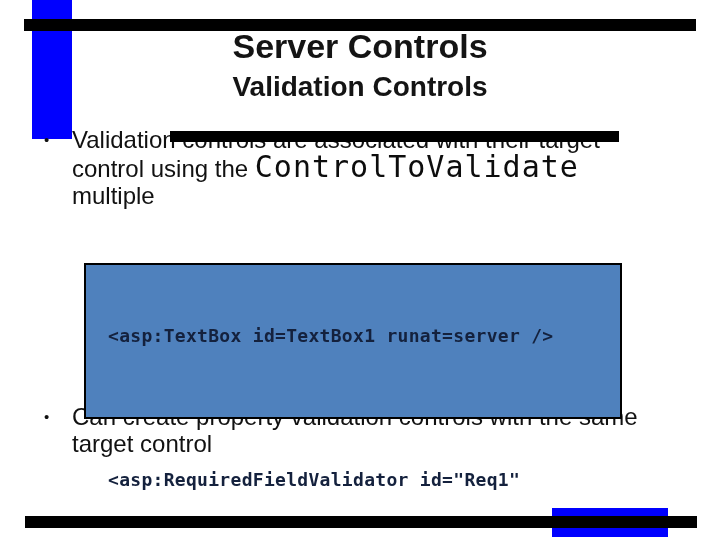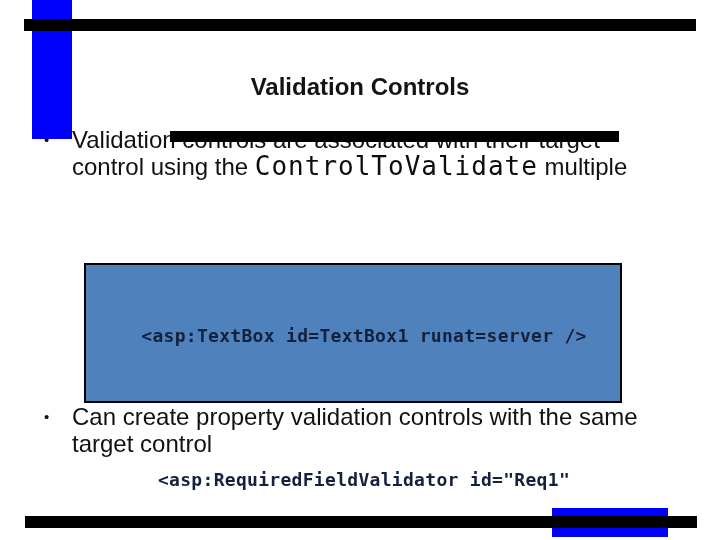--- a/index.html
+++ b/index.html
@@ -14,59 +14,60 @@
   .bottom-black-bar{position:absolute;left:25px;top:516px;width:672px;height:12px;background:#000000;z-index:4;}
   .strike-bar{position:absolute;left:170px;top:131px;width:449px;height:11px;background:#000000;z-index:5;}
 
   
   .title{
     position:absolute;left:0;top:26px;width:720px;text-align:center;
     font-size:34px;line-height:40px;font-weight:600;color:#141414;
   }
   .subtitle{
     position:absolute;left:0;top:72px;width:720px;text-align:center;
-    font-size:24px;line-height:30px;font-weight:700;color:#141414;
+    font-size:28px;line-height:30px;font-weight:700;color:#141414;
   }
 
   
   .bullet-item{position:absolute;display:flex;z-index:1;}
   .bullet-1{left:44px;top:126px;width:600px;}
   .bullet-2{left:44px;top:403px;width:620px;}
   .bullet-glyph{
     width:28px;flex:0 0 28px;font-size:15px;line-height:27px;color:#111;
   }
   .bullet-text{
     font-size:24px;line-height:27px;color:#111;width:572px;
   }
   .mono-inline{
-    font-family:"DejaVu Sans Mono",monospace;font-size:26px;letter-spacing:1px;
+    font-family:"DejaVu Sans Mono",monospace;font-size:30px;letter-spacing:1px;
     white-space:nowrap;color:#0d0d0d;margin-top:44px;
   }
 
   
   .code-box{
-    position:absolute;left:84px;top:263px;width:538px;height:140px;
-    background:#4F81BD;border:2px solid #000000;box-sizing:border-box;z-index:2;text-align:center;
+    position:absolute;left:84px;top:263px;width:538px;height:156px;
+    background:#4F81BD;border:2px solid #000000;box-sizing:border-box;z-index:2;
   }
   .code-pre{
     margin:0;padding:11px 0 0 22px;
     font-family:"DejaVu Sans Mono",monospace;font-weight:700;
     font-size:18px;line-height:24px;letter-spacing:0.3px;color:#14213D;
     white-space:pre;
   }
   .code-line{height:24px;}
 </style>
 </head>
 <body>
 
 <div class="slide">
 
   <div class="v-blue-bar"></div>
   <div class="top-black-bar"></div>
 
+  <div class="title">Server Controls</div>
   <div class="subtitle">Validation Controls</div>
 
   <div class="bullet-item bullet-1">
     <span class="bullet-glyph">•</span>
     <span class="bullet-text"><span>Validation controls are associated with their target control using the </span><span class="mono-inline">ControlToValidate</span><span> multiple</span></span>
   </div>
 
   <div class="strike-bar"></div>
 
   <div class="code-box">

